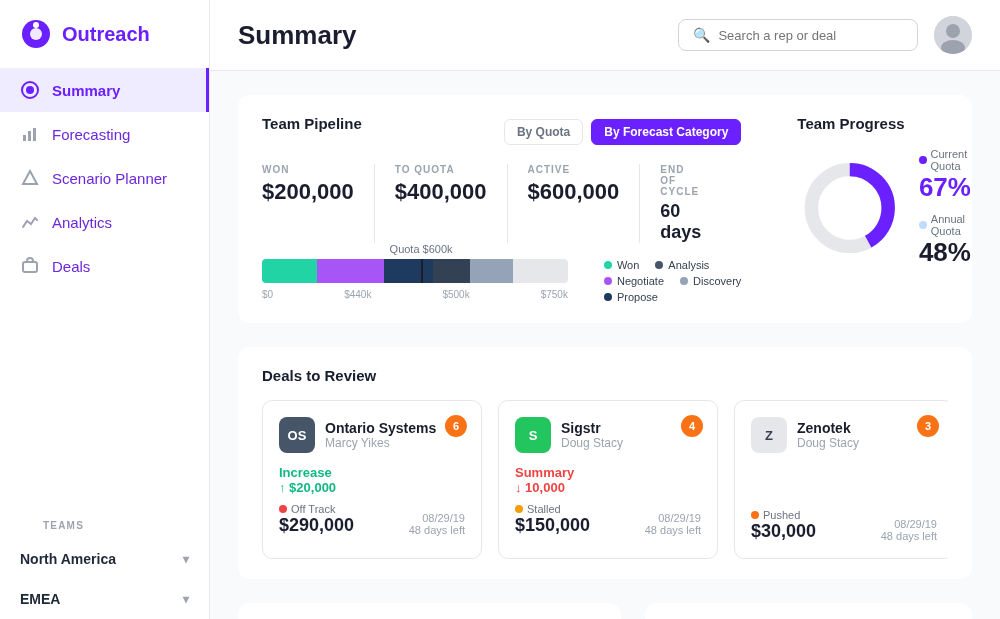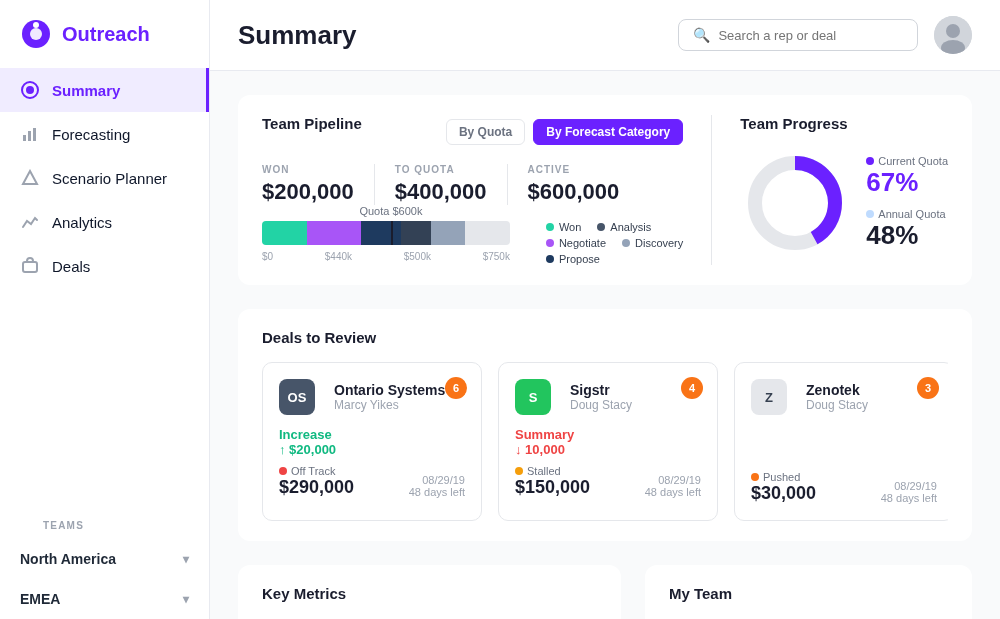--- a/index.html
+++ b/index.html
@@ -32,21 +32,21 @@
     }
     .sidebar-nav {
       flex: 1;
     }
     .nav-item {
       display: flex;
       align-items: center;
       gap: 12px;
       padding: 12px 20px;
       cursor: pointer;
-      color: #0f172a;
+      color: #6d28d9;
       font-size: 15px;
       font-weight: 500;
       border-radius: 0;
       position: relative;
     }
     .nav-item.active {
       background: #f0ecff;
       color: #6b21ff;
       font-weight: 600;
     }
@@ -343,21 +343,21 @@
       border: 1.5px solid #e5e7eb;
       border-radius: 10px;
       padding: 16px;
       min-width: 220px;
       flex: 1;
       position: relative;
     }
     .deal-card-header {
       display: flex;
       align-items: center;
-      gap: 19px;
+      gap: 10px;
       margin-bottom: 12px;
     }
     .deal-logo {
       width: 36px;
       height: 36px;
       border-radius: 8px;
       display: flex;
       align-items: center;
       justify-content: center;
       font-size: 13px;
@@ -552,20 +552,24 @@
             <div class="stat-value">$200,000</div>
           </div>
           <div class="stat-item">
             <div class="stat-label">TO QUOTA</div>
             <div class="stat-value">$400,000</div>
           </div>
           <div class="stat-item">
             <div class="stat-label">ACTIVE</div>
             <div class="stat-value">$600,000</div>
           </div>
+          <div class="stat-item">
+            <div class="stat-label">END OF CYCLE</div>
+            <div class="stat-value" style="font-size:18px;">60 days</div>
+          </div>
         </div>
         <div style="display:flex; gap:20px; align-items:flex-start;">
           <div style="flex:1;">
             <div class="pipeline-bar-area" style="margin-bottom:6px;">
               <span class="quota-label">Quota $600k</span>
               <div class="pipeline-bar">
                 <div class="bar-won"></div>
                 <div class="bar-negotiate"></div>
                 <div class="bar-propose"></div>
                 <div class="bar-analysis"></div>

